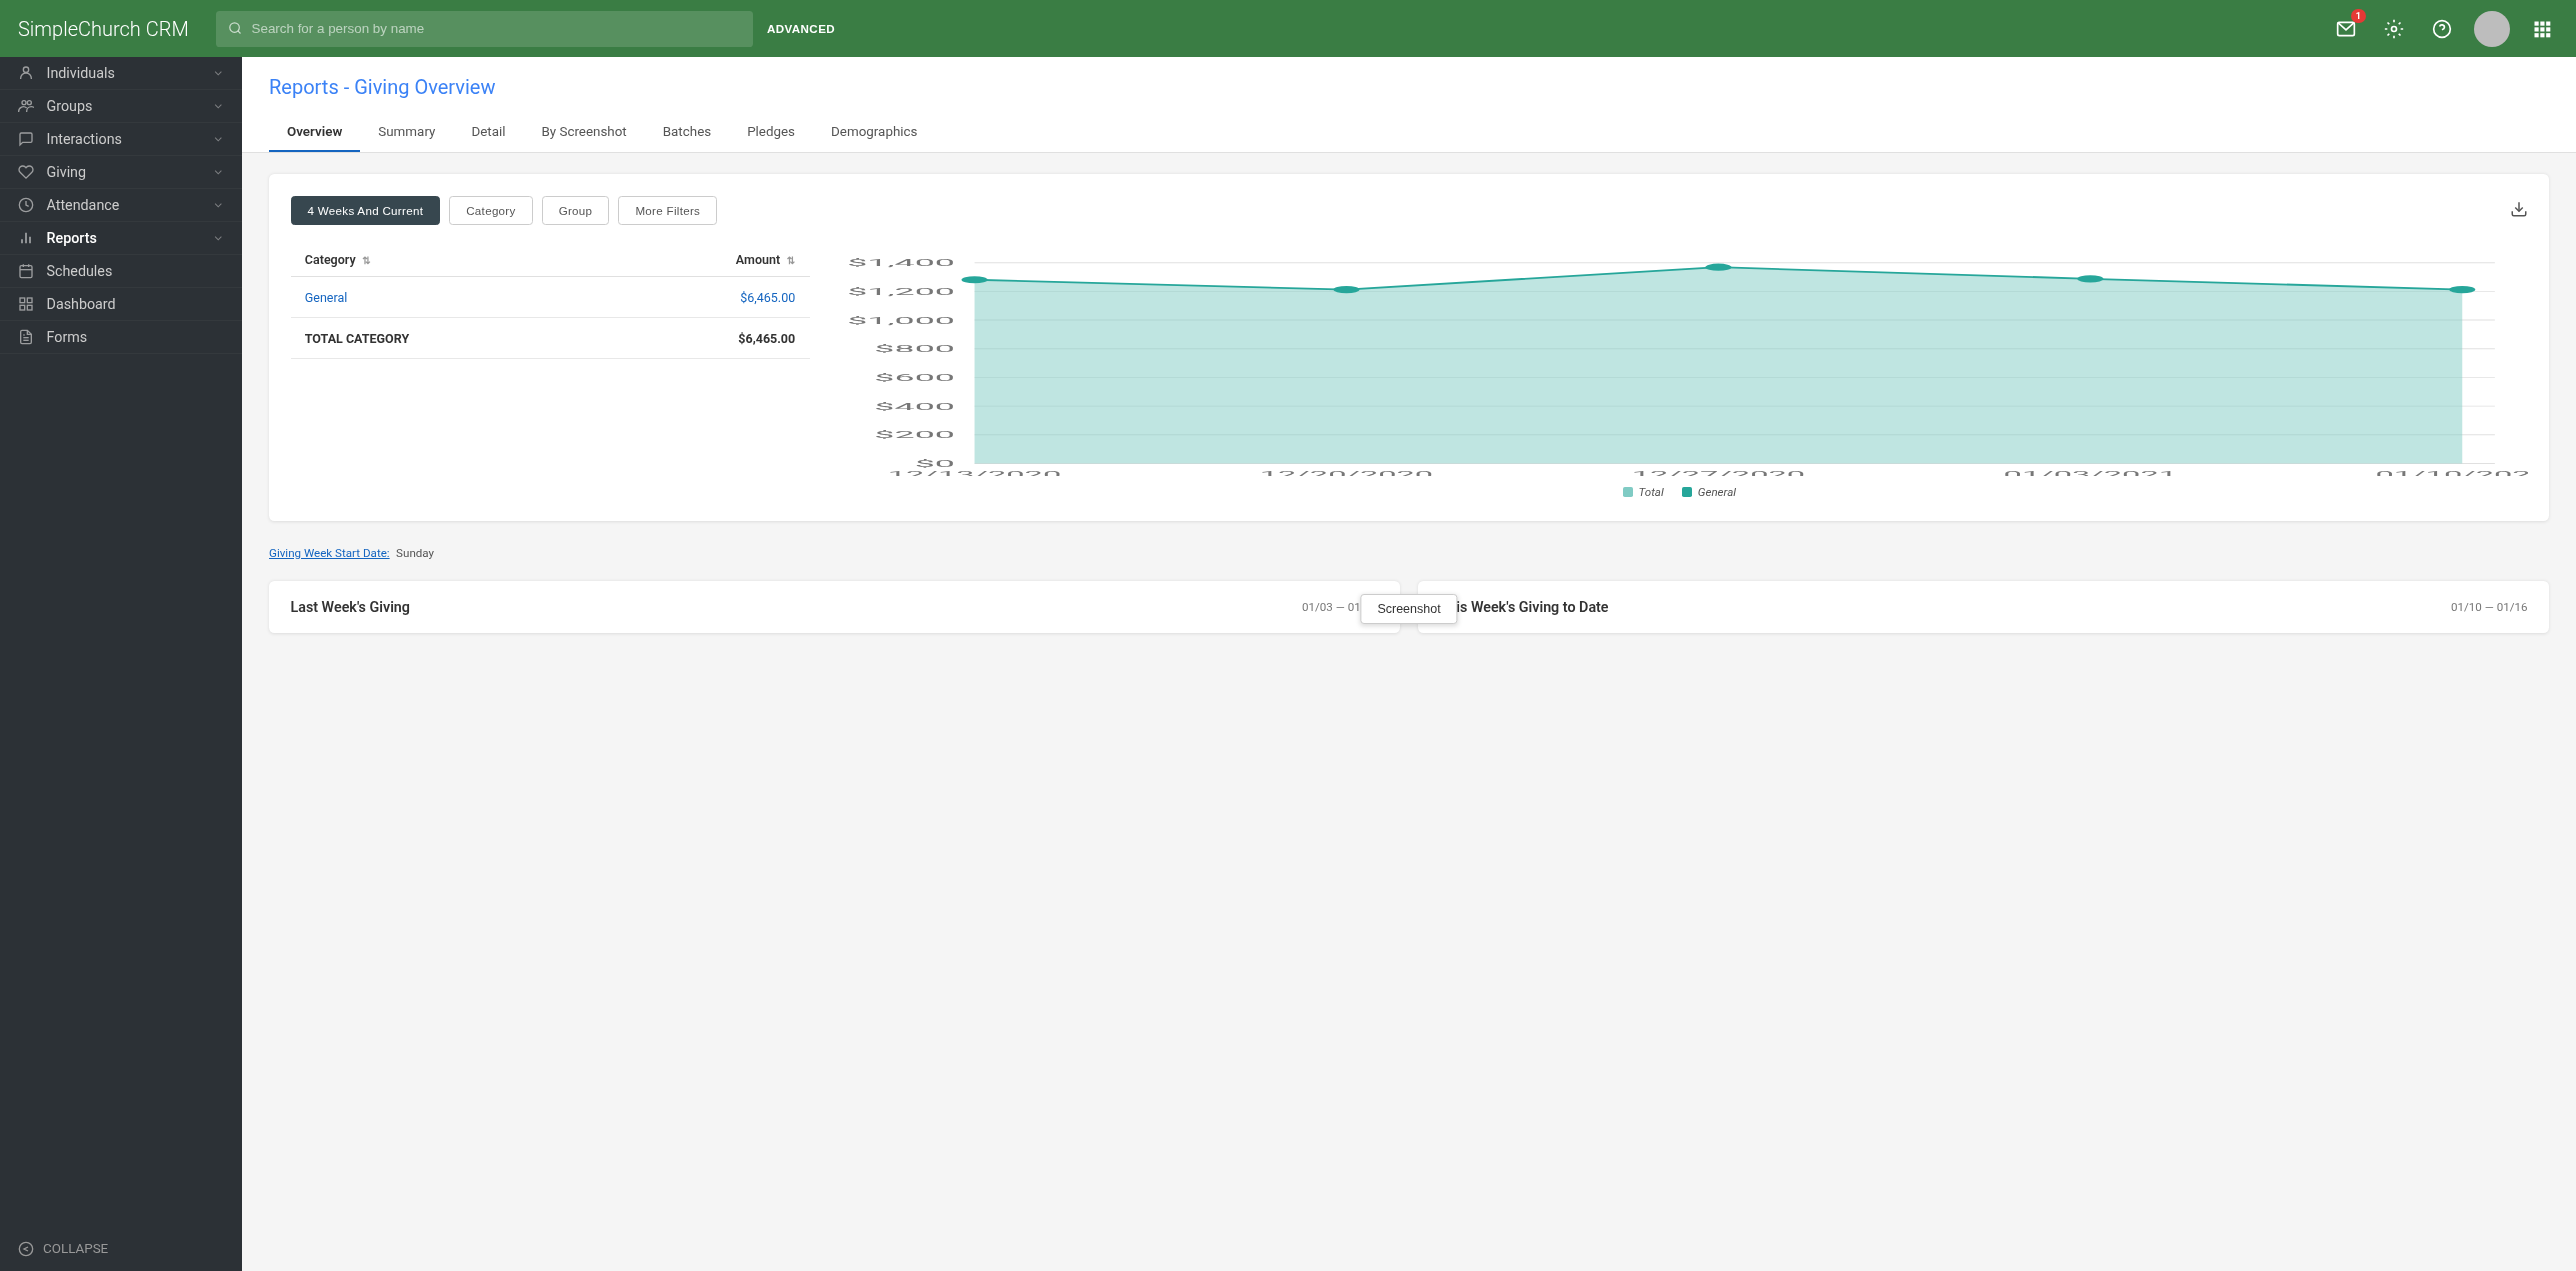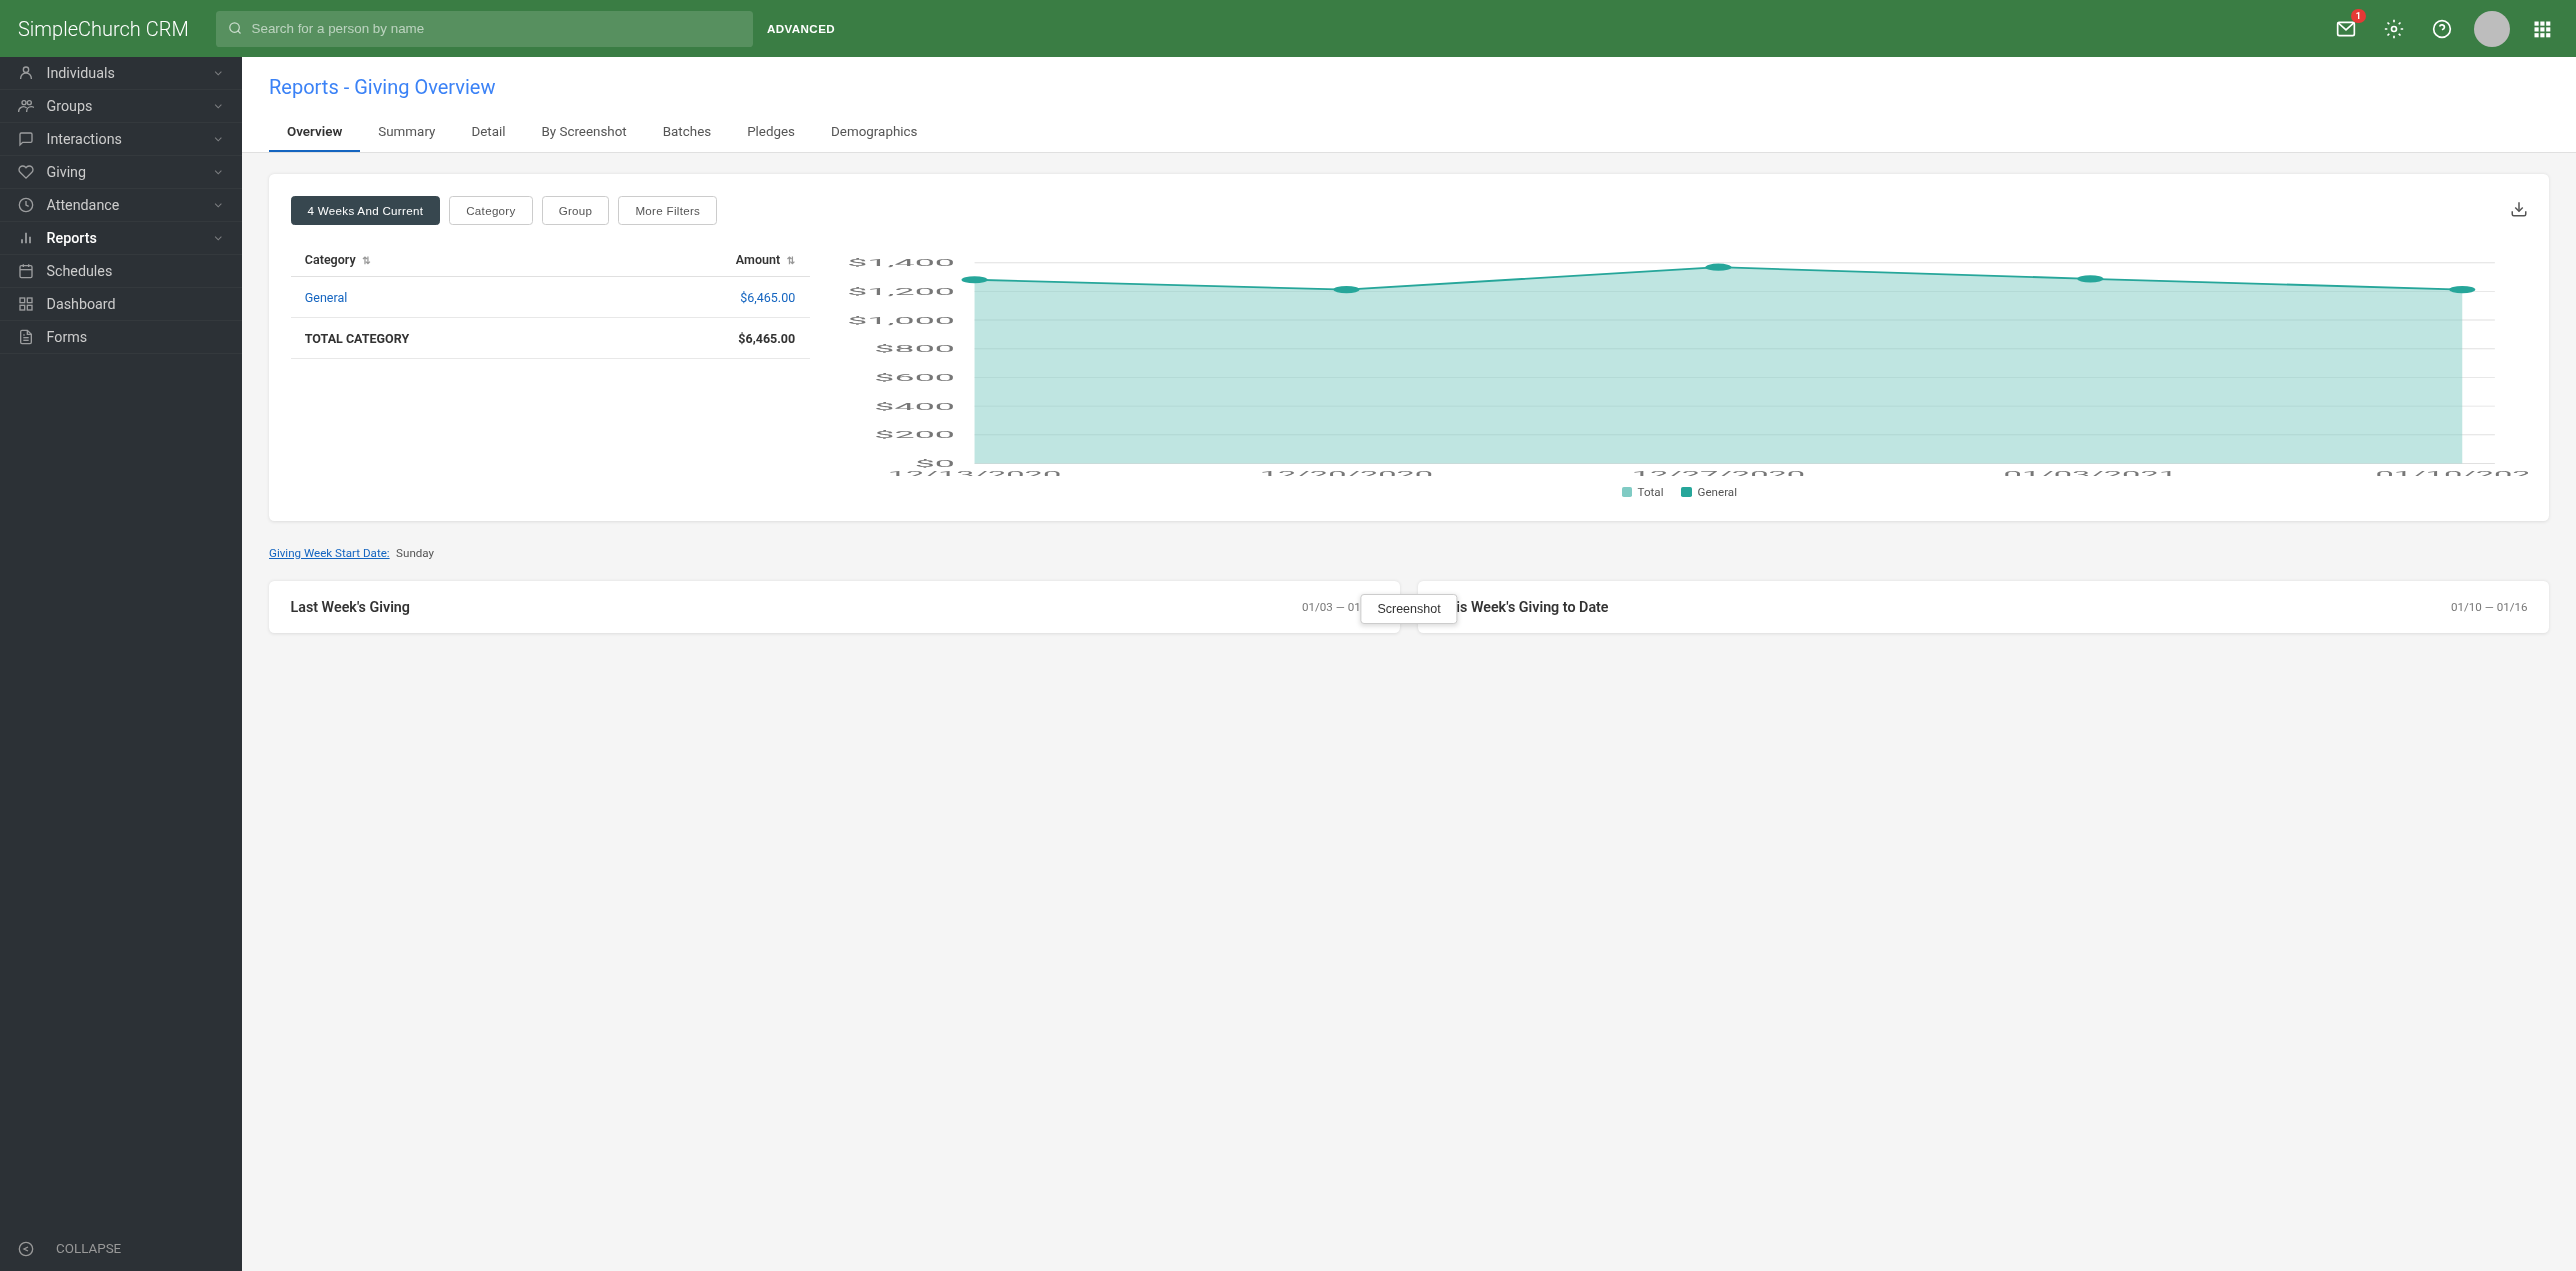--- a/index.html
+++ b/index.html
@@ -85,21 +85,21 @@
       font-size: 14.3px;
       color: #ccc;
       border-bottom: 0.9px solid rgba(255,255,255,0.04);
     }
     .sidebar-item .left { display: flex; align-items: center; gap: 12.5px; }
     .sidebar-item .left svg { opacity: 0.7; }
     .sidebar-item.active { color: #fff; }
     .sidebar-item .chevron { opacity: 0.5; }
     .collapse-item {
       display: flex;
-      gap: 22px;
+      gap: 9px;
       padding: 14.3px 18px;
       cursor: pointer;
       color: #999;
       font-size: 13.4px;
       margin-top: auto;
     }
 
     
     .content { flex: 1; overflow-y: auto; background: #f5f5f5; }
 
@@ -184,21 +184,21 @@
     .data-table td.link { color: #1565c0; cursor: pointer; }
     .data-table td.amount-link { color: #1565c0; text-align: right; cursor: pointer; }
     .data-table tr.total-row td { font-weight: 700; color: #333; }
 
     
     .chart-container { position: relative; height: 233px; }
     svg.line-chart { width: 100%; height: 100%; }
 
     
     .chart-legend { display: flex; justify-content: center; gap: 18px; margin-top: 9px; }
-    .legend-item { display: flex; align-items: center; gap: 5.4px; font-size: 11.6px; color: #555; }
+    .legend-item { display: flex; align-items: center; gap: 5.4px; font-size: 11.6px; color: #555; font-style: italic; }
     .legend-dot { width: 10.7px; height: 10.7px; border-radius: 1.8px; }
 
     
     .footer-info { font-size: 11.6px; color: #555; padding: 7.2px 0; }
     .footer-info a { color: #1565c0; text-decoration: underline; cursor: pointer; }
 
     
     .bottom-cards { display: flex; gap: 18px; }
     .bottom-card {
       flex: 1;

